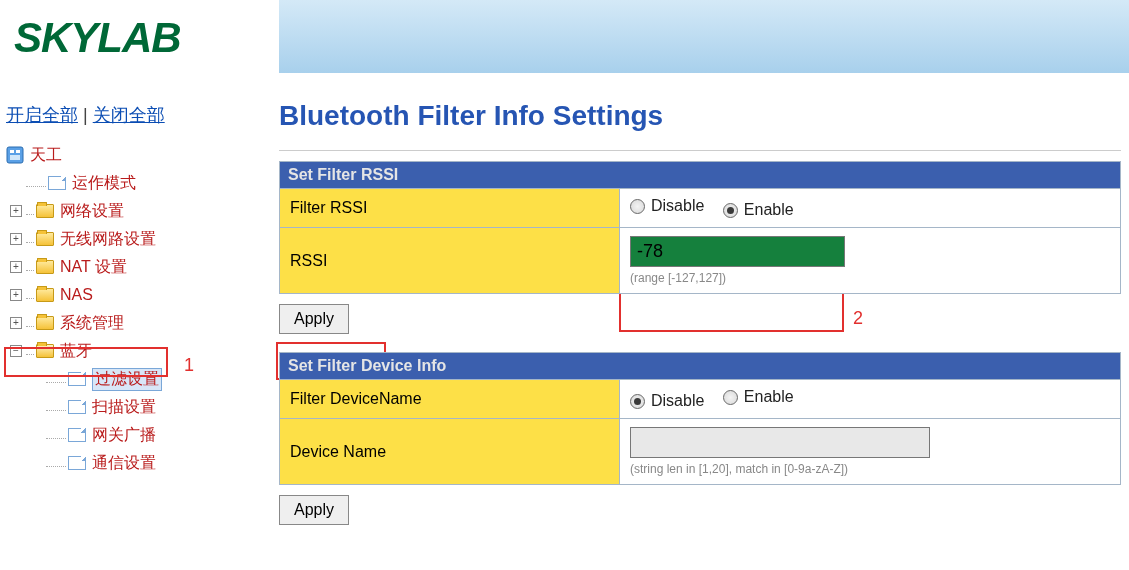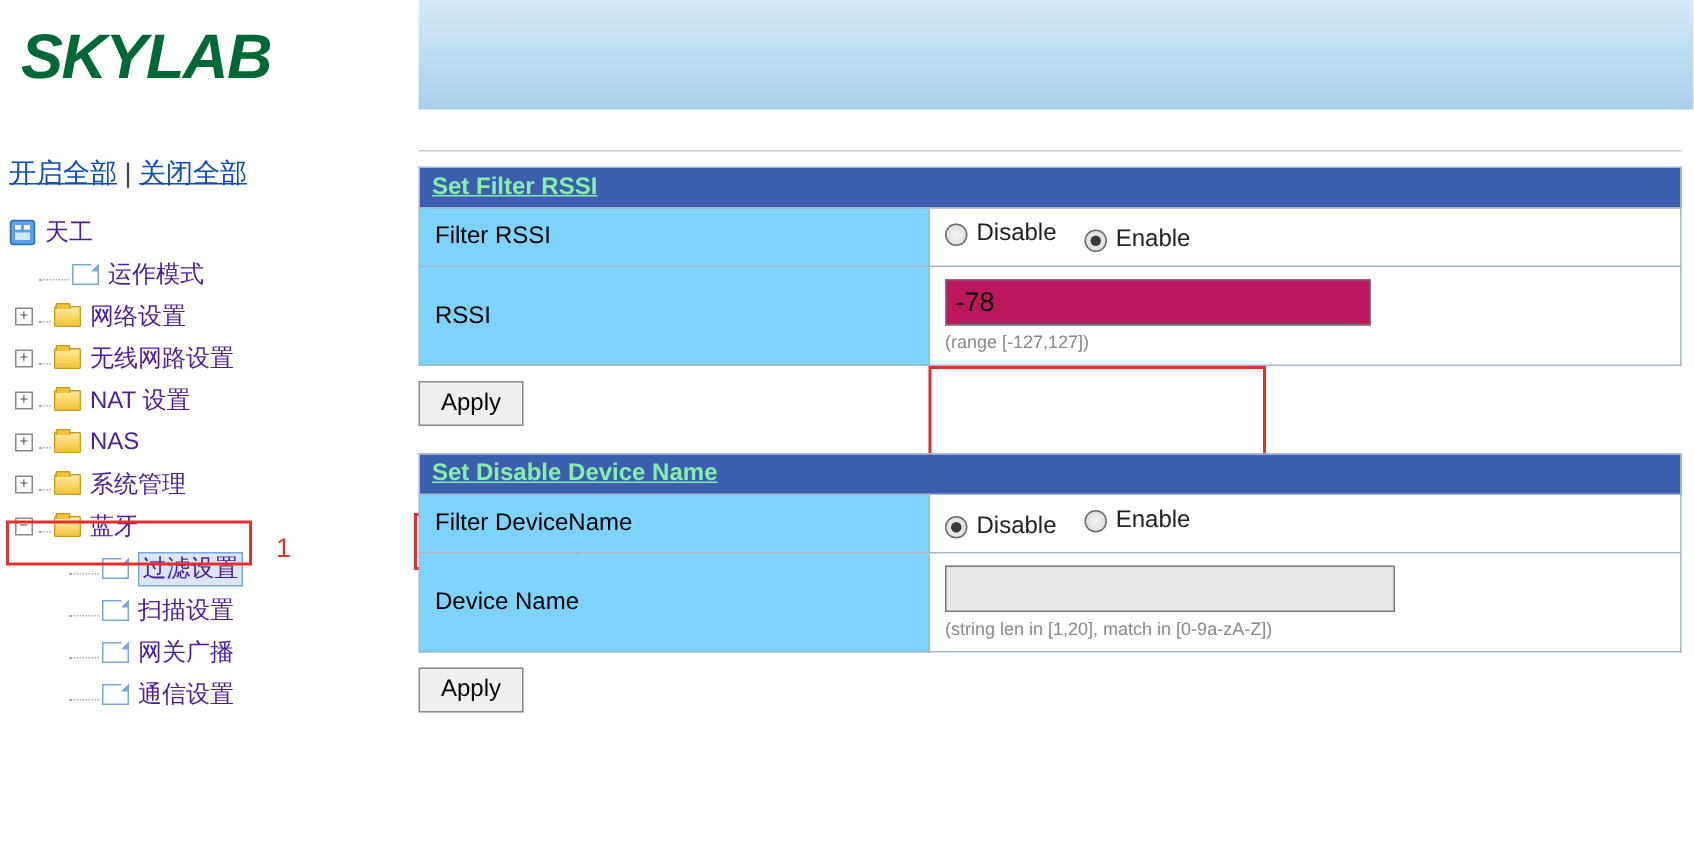--- a/index.html
+++ b/index.html
@@ -23,45 +23,45 @@
   .tree .row .dots { display:inline-block; width: 20px; border-bottom: 1px dotted #aaa; height: 8px; margin-right: 2px;}
   .tree .row .icon { width: 18px; height: 14px; display:inline-block; margin-right: 6px; }
   .icon-folder { background: linear-gradient(#ffea9e,#f5c238); border:1px solid #c79a17; border-radius: 1px; position: relative; }
   .icon-folder::before { content:""; position:absolute; left:0; top:-3px; width:8px; height:3px; background:#f5c238; border:1px solid #c79a17; border-bottom:none; border-radius:1px 1px 0 0;}
   .icon-folder-open { background: linear-gradient(#fff3c4,#f5c238); border:1px solid #c79a17; border-radius: 1px; position: relative; }
   .icon-folder-open::before { content:""; position:absolute; left:0; top:-3px; width:8px; height:3px; background:#f5c238; border:1px solid #c79a17; border-bottom:none; border-radius:1px 1px 0 0;}
   .icon-page { background: #fff; border:1px solid #7aa7d8; position: relative; }
   .icon-page::after { content:""; position:absolute; right:-1px; top:-1px; width:5px; height:5px; background: linear-gradient(135deg, #fff 50%, #7aa7d8 50%); }
   .icon-root { width: 18px; height: 18px; display:inline-block; margin-right:6px; border-radius:2px; position:relative; }
   .icon-root svg { display:block; }
-  .tree .label { color: #4c1d95; }
+  .tree .label { color: #b91c1c; }
   .tree .label.selected { background: #d8e6f7; border:1px solid #7aa7d8; padding: 0 2px; }
   .tree .children { margin-left: 36px; }
   .tree .children .row { position: relative; }
 
   .redbox { position: absolute; border: 2px solid #e2302e; pointer-events: none; }
   .redlabel { position: absolute; color: #e2302e; font-size: 18px; }
 
   .content { position: absolute; left: 279px; top: 100px; right: 8px; }
   h1.title { color: #2655b3; font-size: 28px; font-weight: 700; margin-bottom: 18px; }
   .subtitle { color: #333; font-size: 17px; margin-bottom: 14px; }
   hr.sep { border: none; border-top: 1px solid #ccc; margin-bottom: 10px; }
 
   table.settings { width: 100%; border-collapse: collapse; border: 1px solid #a5b6c8; margin-bottom: 6px; }
-  table.settings thead th { background: #3b5fae; color: #86efac; font-weight: 700; text-align: left; padding: 4px 8px; font-size: 16px; text-decoration: underline; }
+  table.settings thead th { background: #3b5fae; color: #e5e5e5; font-weight: 700; text-align: left; padding: 4px 8px; font-size: 16px; }
   table.settings td { border: 1px solid #a5b6c8; padding: 8px 10px; font-size: 16px; }
-  table.settings td.first { background: #7dd3fc; width: 340px; }
+  table.settings td.first { background: #fde047; width: 340px; }
   table.settings td.second { background: #fff; }
 
   .radio { display:inline-flex; align-items:center; margin-right: 14px; cursor: pointer; }
   .radio .dot { width: 15px; height: 15px; border: 1px solid #6a6a6a; border-radius: 50%; background: radial-gradient(#f4f4f4,#d7d7d7); display:inline-flex; align-items:center; justify-content:center; margin-right: 6px; }
   .radio.checked .dot::after { content:""; width:7px; height:7px; border-radius:50%; background:#3a3a3a; display:block; }
   .radio .txt { font-size: 16px; color:#222; }
 
-  input[type=text].inp { font-size: 18px; padding: 4px 6px; border:1px solid #777; width: 284px; background:#be185d; }
+  input[type=text].inp { font-size: 18px; padding: 4px 6px; border:1px solid #777; width: 215px; background:#15803d; }
   input[type=text].inp.dis { background:#e8e8e8; color:#888; }
   .hint { color: #888; font-size: 12px; display:block; margin-top:4px;}
 
   .btn { font-size: 16px; padding: 5px 14px; background: #efefef; border: 1px solid #888; cursor: pointer; margin-top: 4px; margin-bottom: 18px; }
 </style>
 </head>
 <body>
 
 <div class="logo">
   <span class="logo-text">SKYLAB</span>
@@ -161,20 +161,21 @@
 <div class="redbox" style="left:4px; top:347px; width:164px; height:30px;"></div>
 <div class="redlabel" style="left:184px; top:355px;">1</div>
 
 <div class="redbox" style="left:619px; top:244px; width:225px; height:88px;"></div>
 <div class="redlabel" style="left:853px; top:308px;">2</div>
 
 <div class="redbox" style="left:276px; top:342px; width:110px; height:38px;"></div>
 <div class="redlabel" style="left:398px; top:352px;">3</div>
 
 <div class="content">
+  <h1 class="title">Bluetooth Filter Info Settings</h1>
   <hr class="sep">
 
   
   <table class="settings">
     <thead>
         <tr>
           <th colspan="2">Set Filter RSSI</th>
         </tr>
       </thead>
     <tbody>
@@ -199,21 +200,21 @@
         </td>
       </tr>
     </tbody>
   </table>
   <button class="btn">Apply</button>
 
   
   <table class="settings">
     <thead>
         <tr>
-          <th colspan="2">Set Disable Device Name</th>
+          <th colspan="2">Set Filter Device Info</th>
         </tr>
       </thead>
     <tbody>
       <tr>
         <td class="first">Filter DeviceName</td>
         <td class="second">
           <span class="radio checked">
               <span class="dot"></span>
               <span class="txt">Disable</span>
             </span>

